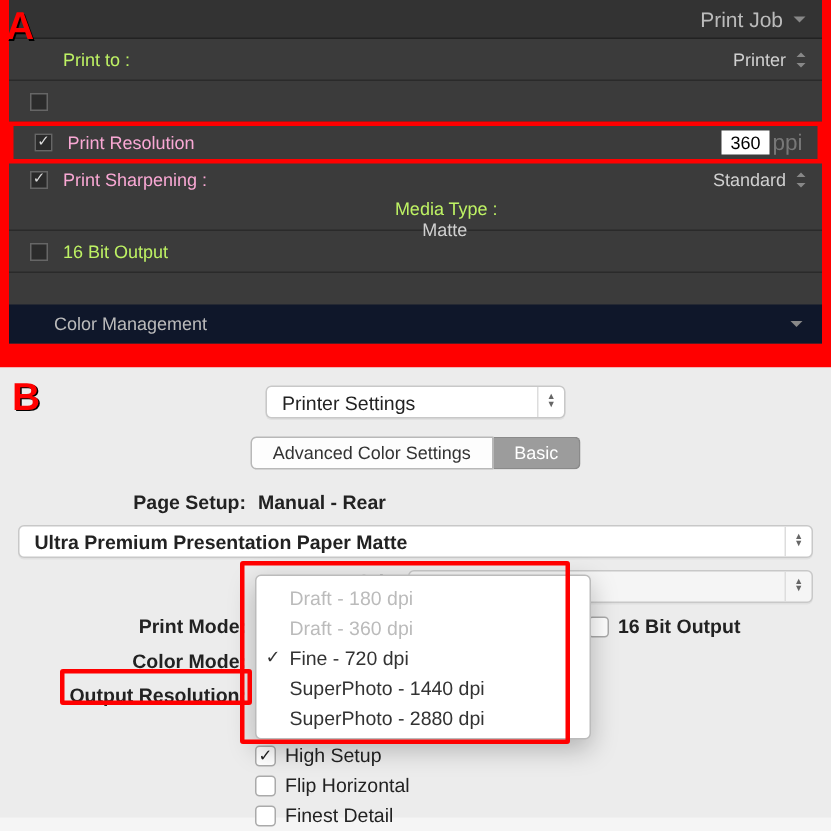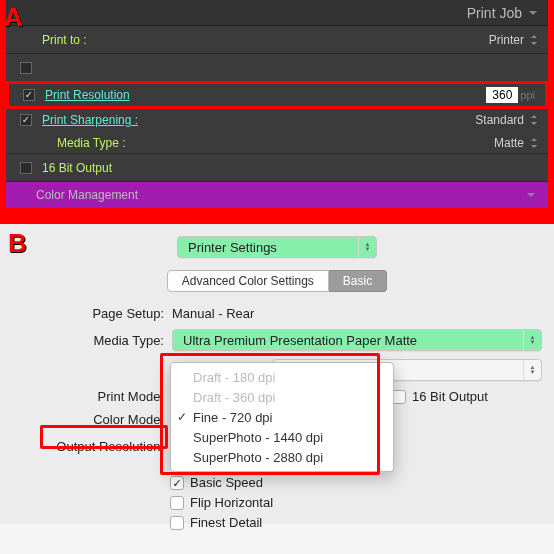--- a/index.html
+++ b/index.html
@@ -9,41 +9,41 @@
   .panelA-wrap { background: #ff0000; padding: 0 6px 16px 6px; }
   .panelA { background: #3b3b3b; }
   .letterA { position: absolute; top: 2px; left: 4px; color: #ff0000; font-weight: 900; font-size: 26px; font-family: Arial; text-shadow: 1px 1px 0 #000; z-index: 5; }
   .hdr { display: flex; justify-content: flex-end; align-items: center; height: 26px; padding: 0 10px; background: #333; border-bottom: 1px solid #222; color: #bbb; font-size: 14px; }
   .hdr svg { margin-left: 6px; }
   .rowA { display: flex; align-items: center; height: 28px; padding: 0 10px 0 14px; border-bottom: 1px solid #2a2a2a; color: #999; font-size: 12px; position: relative; }
   .rowA.hl { border: 3px solid #ff0000; margin: -1px 0; }
   .cbx { width: 12px; height: 12px; border: 1px solid #666; background: #2b2b2b; margin-right: 10px; flex: none; display: inline-flex; align-items: center; justify-content: center; }
   .cbx.checked::after { content: "✓"; color: #ddd; font-size: 10px; line-height: 1; }
   .rlabel { flex: 1; color: #bef264; }
-  .rlabel.on { color: #5eead4; text-decoration: underline; }
+  .rlabel.on { color: #f9a8d4; }
   .rval { color: #d0d0d0; margin-right: 2px; }
-  .rsuffix { color: #777; font-size: 11px; }
+  .rsuffix { color: #777; font-size: 15px; }
   .updn { margin-left: 4px; }
   .numbox { background: #fff; color: #000; padding: 1px 6px; font-size: 12px; text-align: right; min-width: 30px; }
-  .sub { padding-left: 51px; }
-  .pnl-foot { display: flex; justify-content: space-between; align-items: center; height: 26px; padding: 0 12px 0 30px; background: #a21caf; color: #bbb; }
+  .sub { padding-left: 51px; flex-direction: column; }
+  .pnl-foot { display: flex; justify-content: space-between; align-items: center; height: 26px; padding: 0 12px 0 30px; background: #0f172a; color: #bbb; margin-top: 21px; }
 
   
   .panelB { background: #ececec; padding: 8px 12px 10px 12px; position: relative; height: 300px; }
   .letterB { position: absolute; top: 4px; left: 8px; color: #ff0000; font-weight: 900; font-size: 26px; font-family: Arial; text-shadow: 1px 1px 0 #000; }
   .centerpop { display: flex; justify-content: center; margin: 4px 0 12px 0; }
-  .mac-popup { background: #86efac; border: 1px solid #c8c8c8; border-radius: 4px; height: 22px; display: inline-flex; align-items: center; padding: 0 22px 0 10px; font-size: 13px; position: relative; color: #222; box-shadow: 0 1px 0 rgba(0,0,0,.05); }
+  .mac-popup { background: #ffffff; border: 1px solid #c8c8c8; border-radius: 4px; height: 22px; display: inline-flex; align-items: center; padding: 0 22px 0 10px; font-size: 13px; position: relative; color: #222; box-shadow: 0 1px 0 rgba(0,0,0,.05); }
   .mac-popup .end { position: absolute; right: 0; top: 0; bottom: 0; width: 18px; border-left: 1px solid #ddd; display: flex; flex-direction: column; align-items: center; justify-content: center; }
   .mac-popup .end span { font-size: 6px; color: #666; line-height: 5px; }
   .seg { display: flex; justify-content: center; margin-bottom: 14px; }
   .segbtn { height: 22px; padding: 0 14px; font-size: 12px; display: inline-flex; align-items: center; border: 1px solid #b8b8b8; background: #fdfdfd; }
   .segbtn:first-child { border-radius: 4px 0 0 4px; }
   .segbtn:last-child { border-radius: 0 4px 4px 0; border-left: none; }
   .segbtn.active { background: #9c9c9c; color: #fff; border-color: #8a8a8a; }
-  .formrow { display: flex; align-items: center; margin-bottom: 8px; }
+  .formrow { display: flex; align-items: flex-start; margin-bottom: 8px; font-weight: bold; }
   .flab { width: 160px; text-align: right; padding-right: 8px; font-size: 13px; color: #222; }
   .fval { font-size: 13px; color: #222; }
   .wide-popup { flex: 1; min-width: 0; }
   .dim { color: #aaa; }
   .mac-popup.disabled { color: #aaa; background: #f5f5f5; }
   .dropdown { position: absolute; left: 170px; top: 138px; width: 224px; background: #fff; border: 1px solid #bbb; border-radius: 4px; box-shadow: 0 6px 18px rgba(0,0,0,.25); z-index: 10; padding: 4px 0; }
   .dropdown .opt { height: 20px; display: flex; align-items: center; padding: 0 10px 0 22px; font-size: 13px; color: #333; position: relative; }
   .dropdown .opt.dimopt { color: #bbb; }
   .dropdown .opt.sel::before { content: "✓"; position: absolute; left: 6px; font-size: 12px; }
   .red-outline { position: absolute; border: 3px solid #ff0000; pointer-events: none; z-index: 12; }
@@ -129,21 +129,20 @@
     <div class="segbtn">Advanced Color Settings</div>
     <div class="segbtn active">Basic</div>
   </div>
 
   <div class="formrow">
     <div class="flab">Page Setup:</div>
     <div class="fval">Manual - Rear</div>
   </div>
 
   <div class="formrow">
-    <div class="flab">Media Type:</div>
     <div class="mac-popup wide-popup">
       <span style="white-space:nowrap;overflow:hidden;text-overflow:ellipsis">Ultra Premium Presentation Paper Matte</span>
       <div class="end">
           <span>▲</span>
           <span>▼</span>
         </div>
     </div>
   </div>
 
   <div class="formrow">
@@ -187,21 +186,21 @@
       <div class="opt">SuperPhoto - 1440 dpi</div>
       <div class="opt">SuperPhoto - 2880 dpi</div>
     </div>
 
   <div class="red-outline ro1"></div>
   <div class="red-outline ro2"></div>
 
   <div class="under">
     <label class="mac-check on">
         <span class="box"></span>
-        <span>Basic Speed</span>
+        <span>High Setup</span>
       </label>
     <label class="mac-check">
         <span class="box"></span>
         <span>Flip Horizontal</span>
       </label>
     <label class="mac-check">
         <span class="box"></span>
         <span>Finest Detail</span>
       </label>
   </div>

